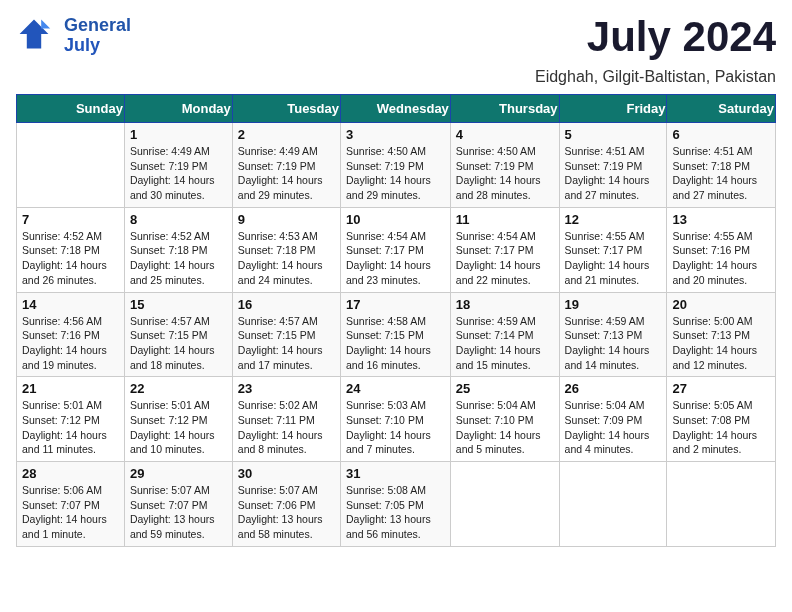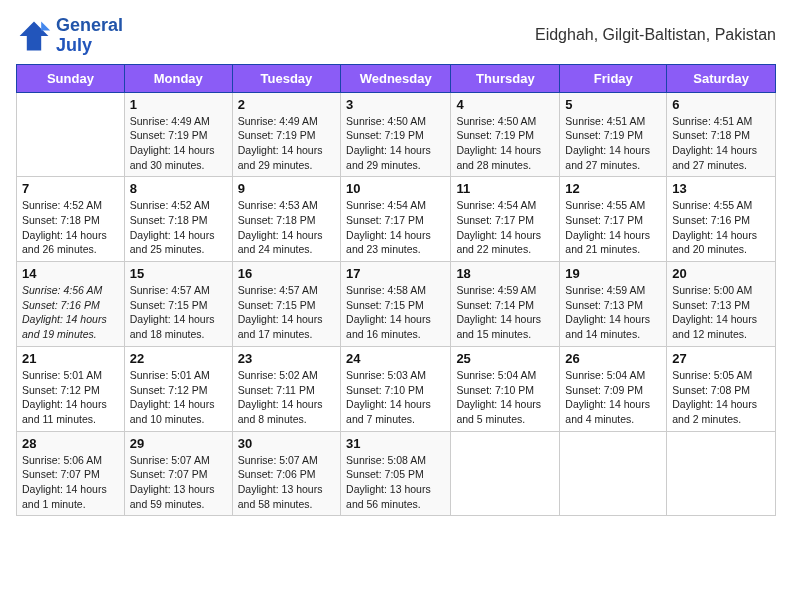--- a/index.html
+++ b/index.html
@@ -11,22 +11,22 @@
       padding: 16px;
     }
     .header-section {
       display: flex;
       justify-content: space-between;
       align-items: flex-start;
       margin-bottom: 8px;
     }
     .logo {
       display: flex;
-      align-items: center;
-      gap: 4px;
+      align-items: flex-start;
+      gap: 12px;
     }
     .logo-text {
       font-size: 18px;
       font-weight: bold;
       color: #1a1a2e;
       line-height: 1.1;
     }
     .logo-text span {
       color: #2255aa;
     }
@@ -47,24 +47,24 @@
       font-size: 16px;
       color: #333;
       margin-top: 10px;
     }
     table {
       width: 100%;
       border-collapse: collapse;
       font-size: 11px;
     }
     thead tr th {
-      background: #8b5cf6;
+      background: #0f766e;
       color: #fff;
-      text-align: center;
-      padding: 6px 7px;
+      text-align: right;
+      padding: 6px 1px;
       font-size: 13px;
       font-weight: bold;
       border: 1px solid #1a44aa;
     }
     tbody tr td {
       border: 1px solid #ccc;
       vertical-align: top;
       padding: 4px 5px;
       width: 113px;
       min-height: 70px;
@@ -97,20 +97,21 @@
     <svg class="logo-icon" viewBox="0 0 40 40">
       <polygon points="20,4 36,20 28,20 28,36 12,36 12,20 4,20" fill="#2255bb"></polygon>
       <polygon points="28,4 38,14 28,14" fill="#4488ee"></polygon>
     </svg>
     <div class="logo-text">
       <div><span>General</span></div>
       <div><span style="color:#2255bb">July</span></div>
     </div>
   </div>
   <div class="title-block">
+    <div class="month-title">July 2024</div>
     <div class="subtitle">Eidghah, Gilgit-Baltistan, Pakistan</div>
   </div>
 </div>
 
 <table>
   <thead>
     <tr>
     <th>Sunday</th>
         <th>Monday</th>
         <th>Tuesday</th>
@@ -213,21 +214,21 @@
           <span class="day-number">13</span>
           <div class="day-info" style="white-space: pre-line;">Sunrise: 4:55 AM
 Sunset: 7:16 PM
 Daylight: 14 hours
 and 20 minutes.</div>
         </td>
       </tr>
       <tr>
         <td>
           <span class="day-number">14</span>
-          <div class="day-info" style="white-space: pre-line; font-style: italic;">Sunrise: 4:56 AM
+          <div class="day-info" style="white-space: pre-line;">Sunrise: 4:56 AM
 Sunset: 7:16 PM
 Daylight: 14 hours
 and 19 minutes.</div>
         </td>
         <td>
           <span class="day-number">15</span>
           <div class="day-info" style="white-space: pre-line;">Sunrise: 4:57 AM
 Sunset: 7:15 PM
 Daylight: 14 hours
 and 18 minutes.</div>

